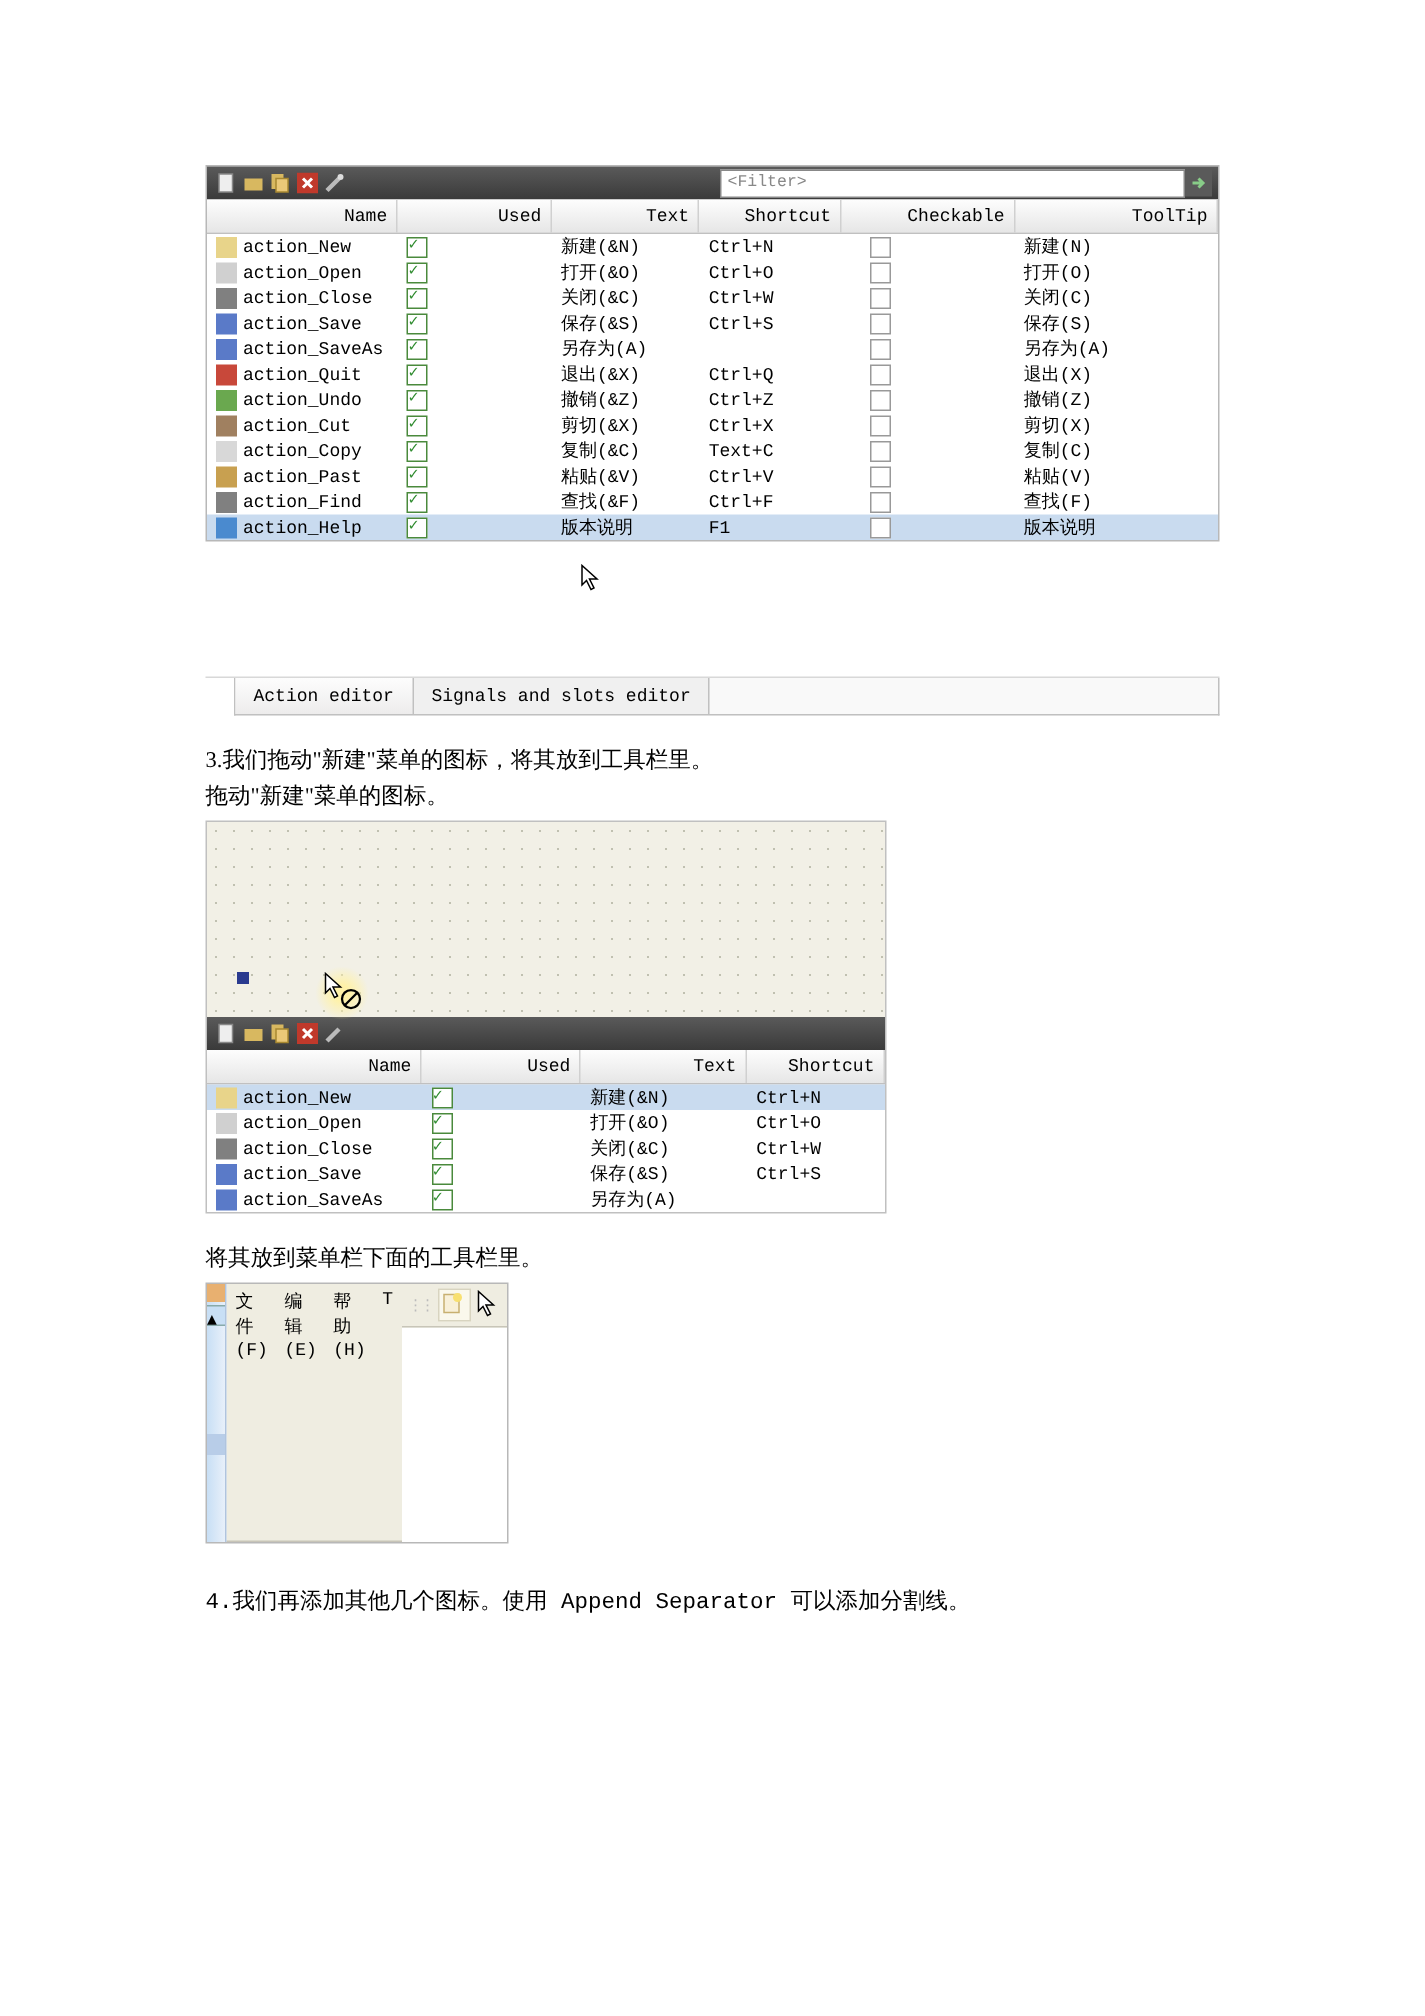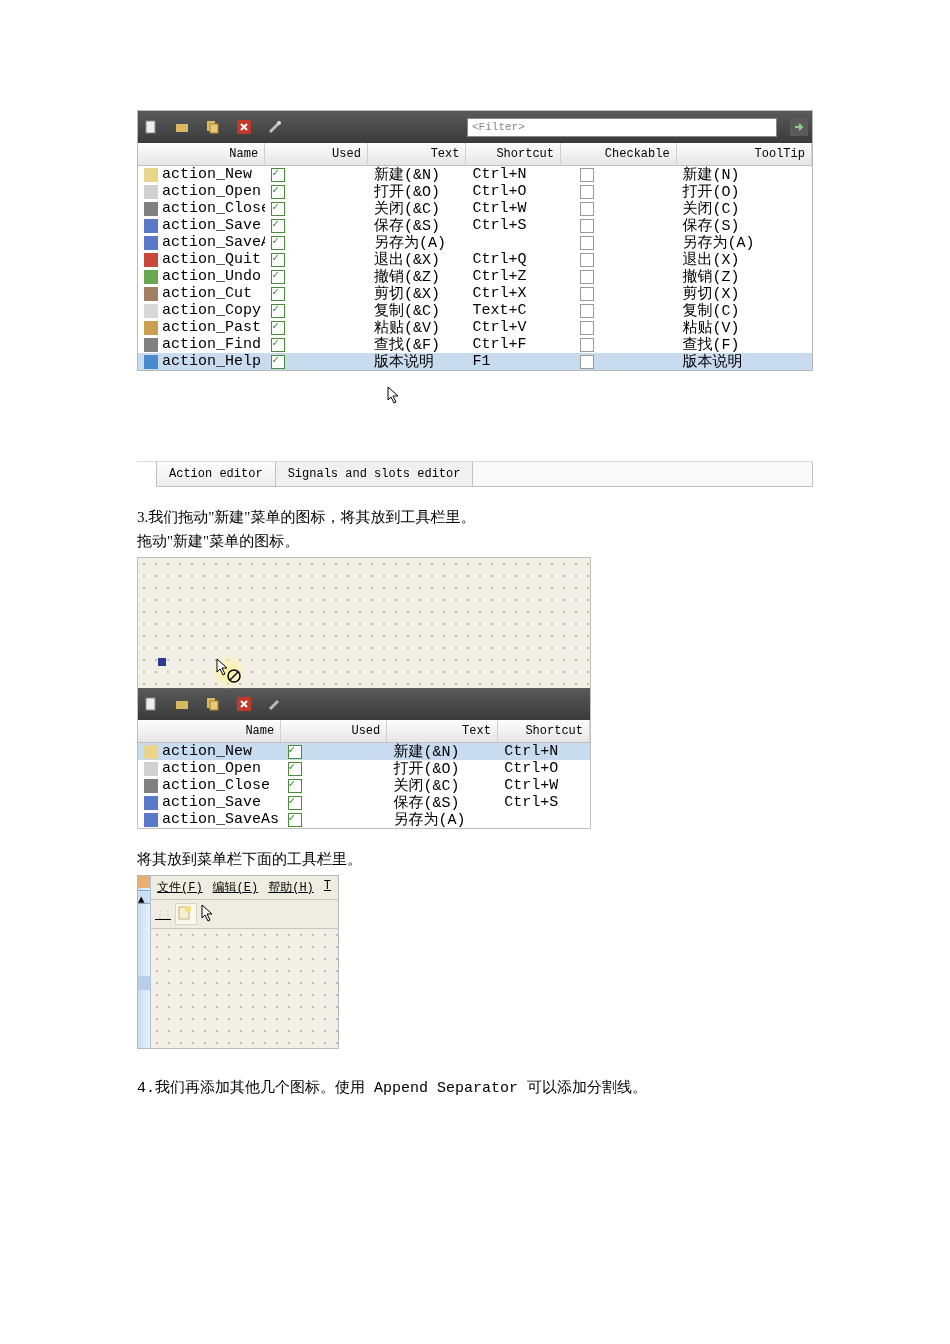--- a/index.html
+++ b/index.html
@@ -1,24 +1,24 @@
 <!DOCTYPE html>
 <html><head>
 <meta charset="utf-8">
 <style>
   body { margin:0; padding:0; background:#fff; font-family:"SimSun","宋体",serif; font-size:13px; color:#000; }
   .page { width:950px; margin:0 auto; padding:110px 137px 40px 137px; box-sizing:border-box; }
   .panel { border:1px solid #b8b8b8; background:#fff; }
-  .dark-toolbar { background:linear-gradient(#5a5a5a,#3a3a3a); height:32px; display:flex; align-items:center; padding:0 4px; gap:13px; }
+  .dark-toolbar { background:linear-gradient(#5a5a5a,#3a3a3a); height:22px; display:flex; align-items:center; padding:0 4px; gap:0; }
   .tb-btn { width:18px; height:18px; display:inline-flex; align-items:center; justify-content:center; border:none; background:transparent; }
   .filter-box { width:300px; height:17px; background:#fff; border:1px solid #888; font-family:"Courier New",monospace; font-size:11px; color:#888; padding:0 4px; display:flex; align-items:center; margin-left:auto; }
   .grid-header { display:flex; background:linear-gradient(#fdfdfd,#e6e6e6); border-bottom:1px solid #c0c0c0; font-family:"Courier New",monospace; font-size:12px; }
   .grid-header > div { padding:4px 6px; border-right:1px solid #d0d0d0; text-align:right; }
   .grid-body { }
-  .row { display:flex; align-items:center; height:17px; font-family:"Courier New",monospace; font-size:15px; }
+  .row { display:flex; align-items:center; height:17px; font-family:"Courier New",monospace; font-size:12px; }
   .row.sel { background:#c9dbef; }
   .row > div { padding:0 6px; overflow:hidden; white-space:nowrap; display:flex; align-items:center; height:100%; }
   .chk { width:12px; height:12px; border:1px solid #4a8a3c; display:inline-block; position:relative; background:#fff; }
   .chk.checked::after { content:"✓"; position:absolute; top:-3px; left:0; font-size:11px; color:#2e8b2e; font-weight:bold; }
   .chk-plain { width:12px; height:12px; border:1px solid #999; display:inline-block; background:#fff; }
   .ico { width:14px; height:14px; display:inline-block; margin-right:4px; flex-shrink:0; }
   .tabs-bottom { display:flex; font-family:"Courier New",monospace; font-size:12px; border-top:1px solid #c0c0c0; background:#f9f9f9; }
   .tab { padding:5px 12px; border-right:1px solid #c0c0c0; background:linear-gradient(#fdfdfd,#edecec); }
   .tab.inactive { background:#f0f0f0; }
   .para { font-family:"SimSun","宋体",serif; font-size:15px; line-height:24px; margin:18px 0 4px; }
@@ -393,21 +393,21 @@
 </div>
 
 <div class="para">将其放到菜单栏下面的工具栏里。</div>
 
 <div class="small-panel" style="width:200px;height:172px;">
   <div class="left-rail" style="position:relative;">
     <div style="position:absolute;top:0;width:12px;height:12px;background:#e8b070;"></div>
     <div style="position:absolute;top:14px;width:12px;height:12px;background:#c8dff5;border-top:1px solid #8aa;border-bottom:1px solid #8aa;">▴</div>
     <div style="position:absolute;top:100px;width:12px;height:14px;background:#b8cde8;"></div>
   </div>
-  <div style="flex:1;display:flex;flex-direction:column;text-decoration:underline;">
+  <div style="flex:1;display:flex;flex-direction:row;">
     <div class="menubar">
       <span>文件(F)</span>
       <span>编辑(E)</span>
       <span>帮助(H)</span>
       <span>T</span>
     </div>
     <div class="toolbar-strip">
       <span style="color:#bbb;font-size:10px;letter-spacing:-2px;">⋮⋮</span>
       <span class="drop-target"><svg width="18" height="18">
               <rect x="3" y="3" width="10" height="12" fill="#f8f0d8" stroke="#c8b070"></rect>

